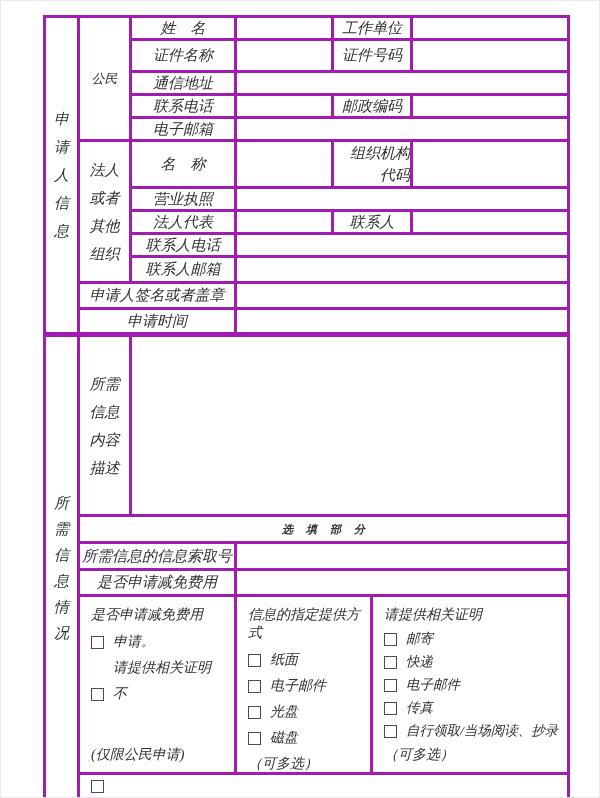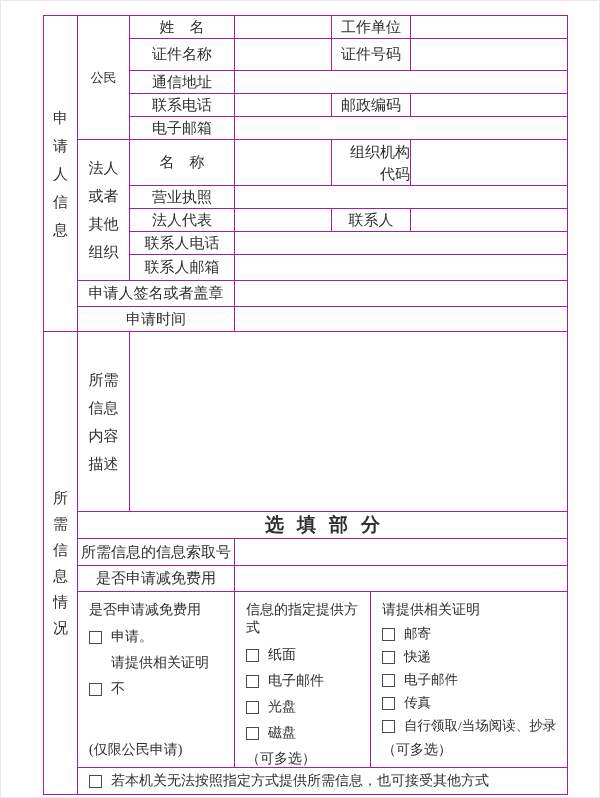--- a/index.html
+++ b/index.html
@@ -10,34 +10,35 @@
     background: #ffffff;
     font-family: "Liberation Serif", "DejaVu Serif", serif;
     color: #2f2f2f;
     box-sizing: border-box;
     border: 1px solid #e9e9e9;
     overflow: hidden;
   }
   .form-wrap { position: absolute; left: 42px; top: 14px; width: 524px; }
   table { border-collapse: collapse; table-layout: fixed; width: 524px; }
   td {
-    border: 1px solid #a21caf;
+    border: 3px solid #a21caf;
     font-size: 15px;
     text-align: center;
     vertical-align: middle;
     padding: 0;
     overflow: hidden;
+    font-style: italic;
   }
   table.lower { margin-top: -1px; }
   .side-label { white-space: pre-line; line-height: 28px; font-size: 15px; }
   .side-label.lower-side { line-height: 26px; }
   .group-label { font-size: 13px; }
   .stacked { white-space: pre-line; line-height: 28px; text-align: center; }
   .stacked-2line { white-space: pre-line; line-height: 22px; text-align: right; }
-  .header-spaced { font-weight: bold; letter-spacing: 13px; text-indent: 13px; font-size: 19px; }
+  .header-spaced { font-weight: bold; letter-spacing: 13px; text-indent: 13px; font-size: 11px; }
   .value-cell { background: #ffffff; }
   td.opt-cell { vertical-align: top; text-align: left; padding: 9px 6px 8px 11px; }
   .opt-block { display: flex; flex-direction: column; gap: 8px; height: 158px; font-size: 14px; }
   .opt-title { margin-bottom: 1px; }
   .opt-item { display: flex; align-items: center; white-space: nowrap; }
   .cb {
     display: inline-block;
     width: 11px; height: 11px;
     border: 1px solid #4b4b4b;
     margin-right: 9px;
@@ -234,21 +235,20 @@
               <span>自行领取/当场阅读、抄录</span>
             </div>
             <div class="footnote">（可多选）</div>
           </div>
         </td>
       </tr>
       <tr style="height:26px">
         <td colspan="4" class="note-cell">
           <div class="note-line">
             <span class="cb"></span>
-            <span>若本机关无法按照指定方式提供所需信息，也可接受其他方式</span>
           </div>
         </td>
       </tr>
     </tbody>
       </table>
 
   </div>
 </div>
 
 </body></html>

